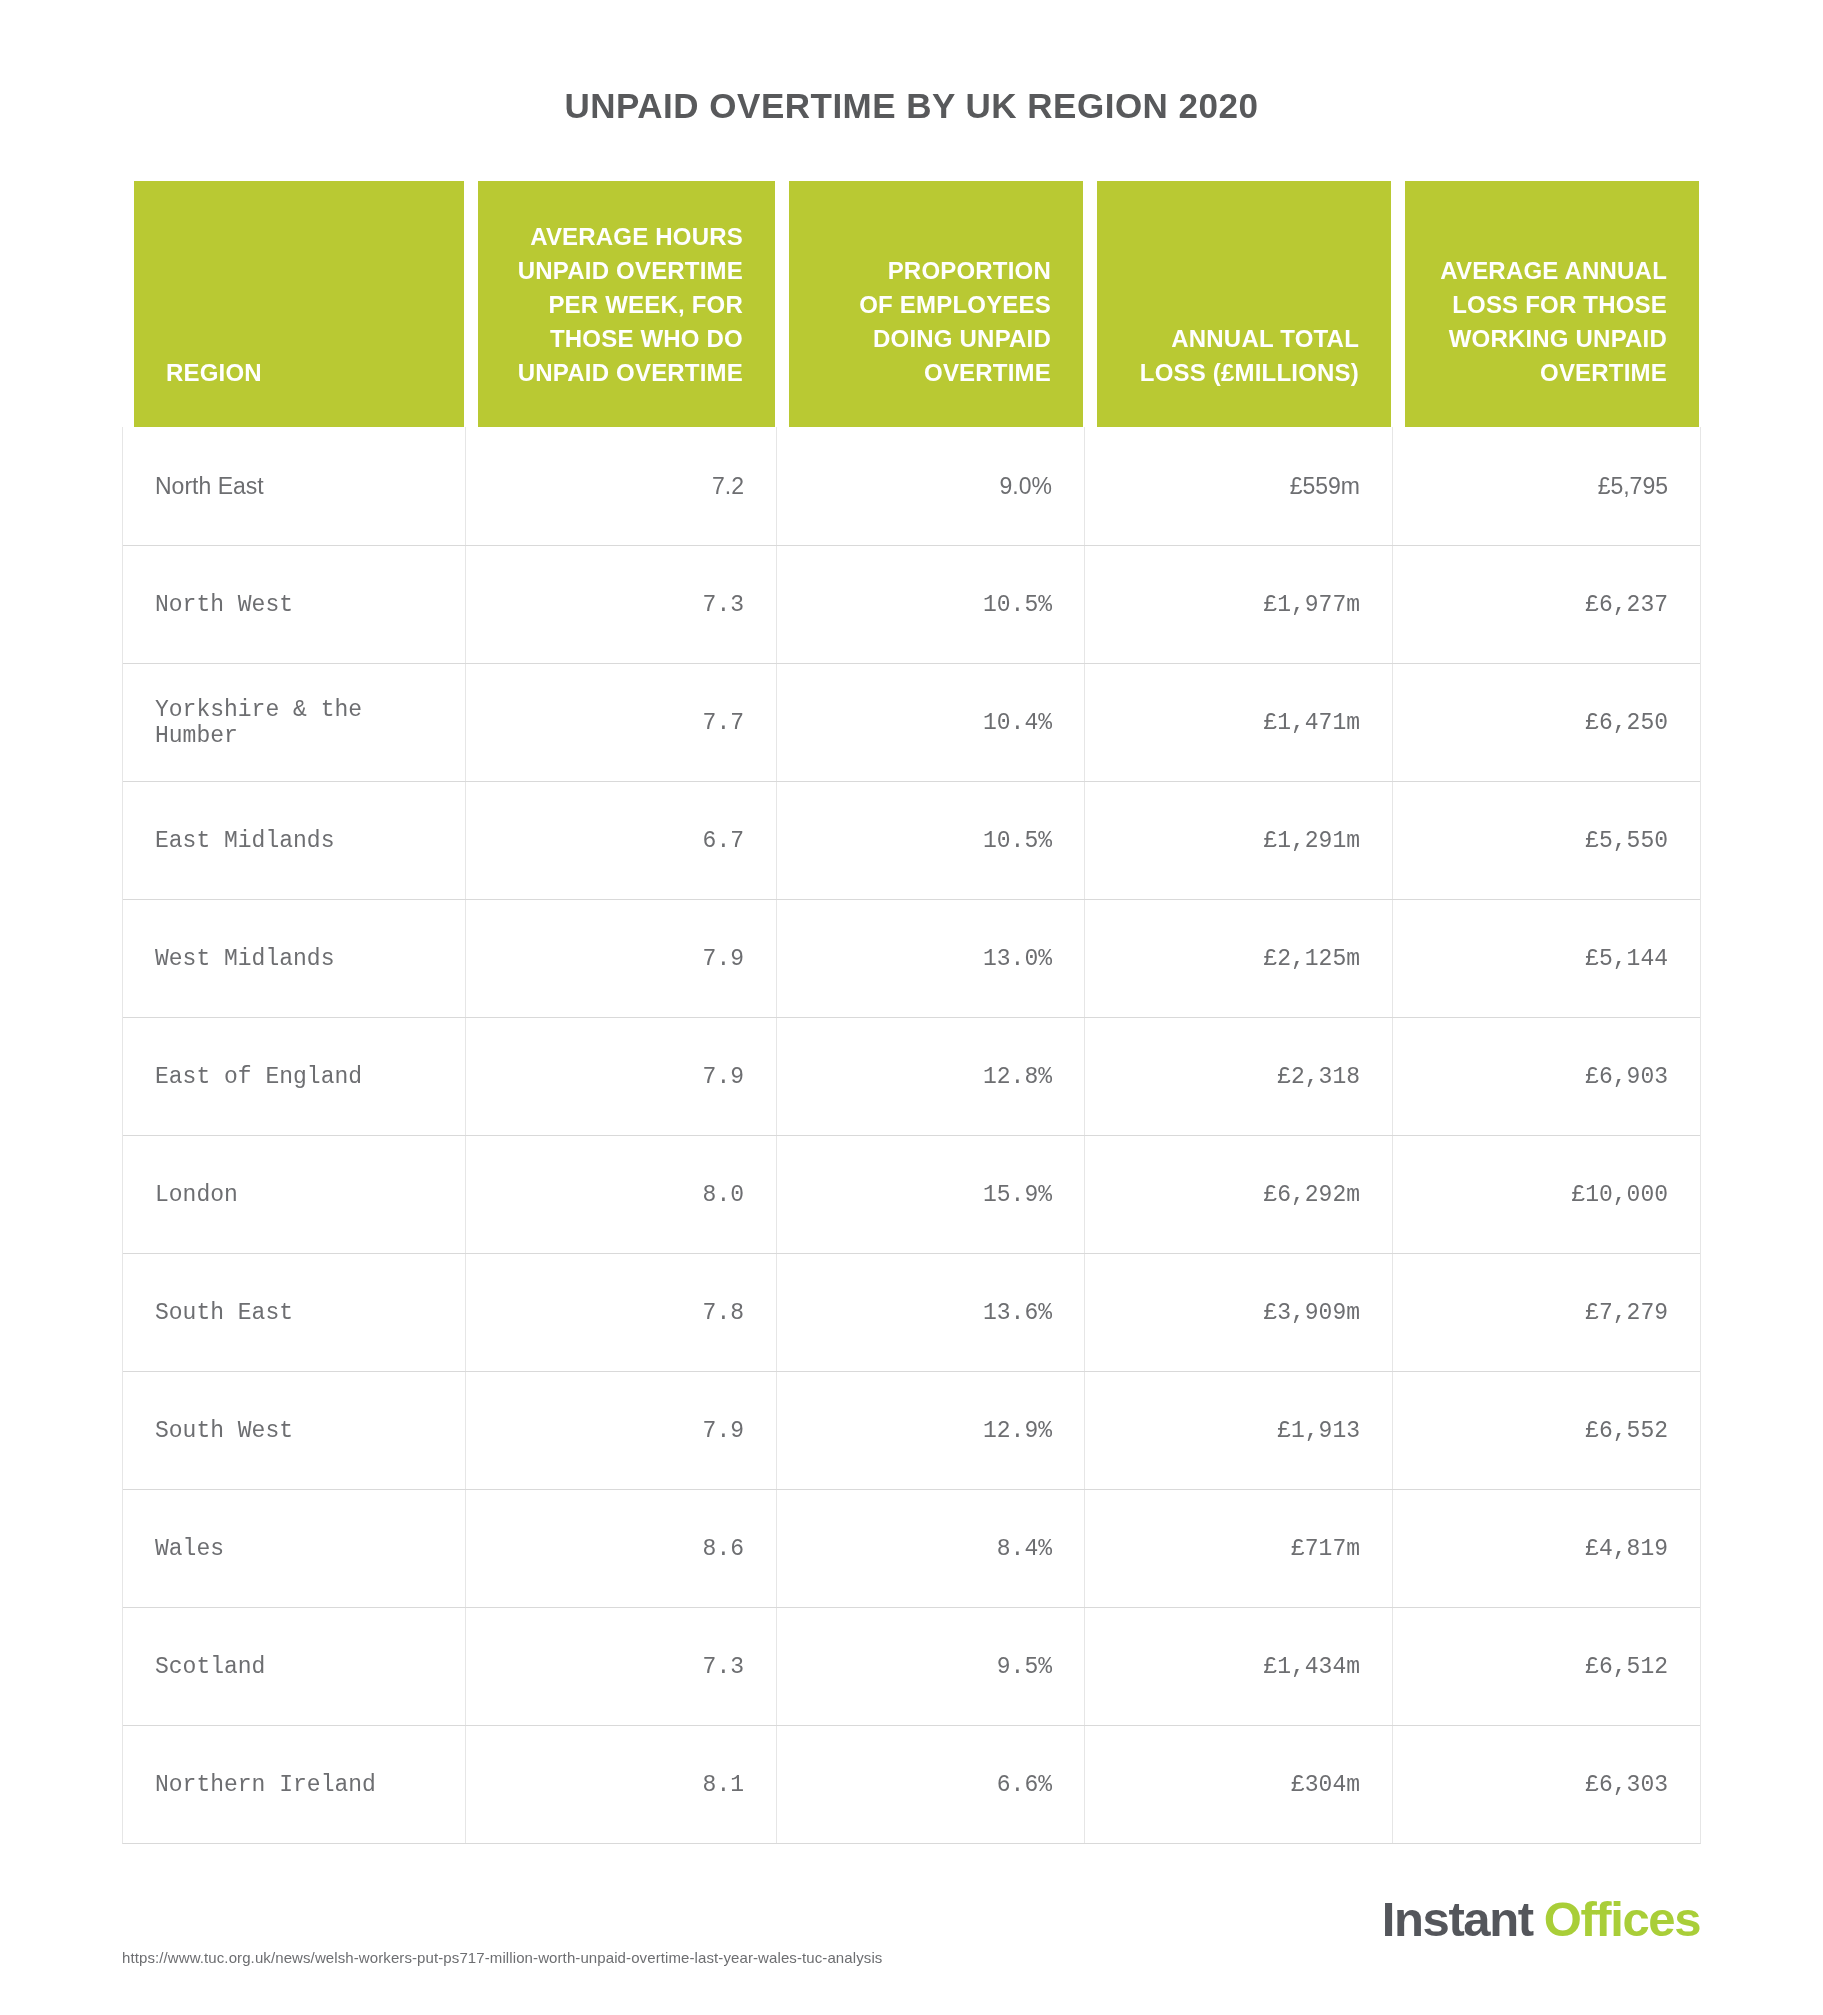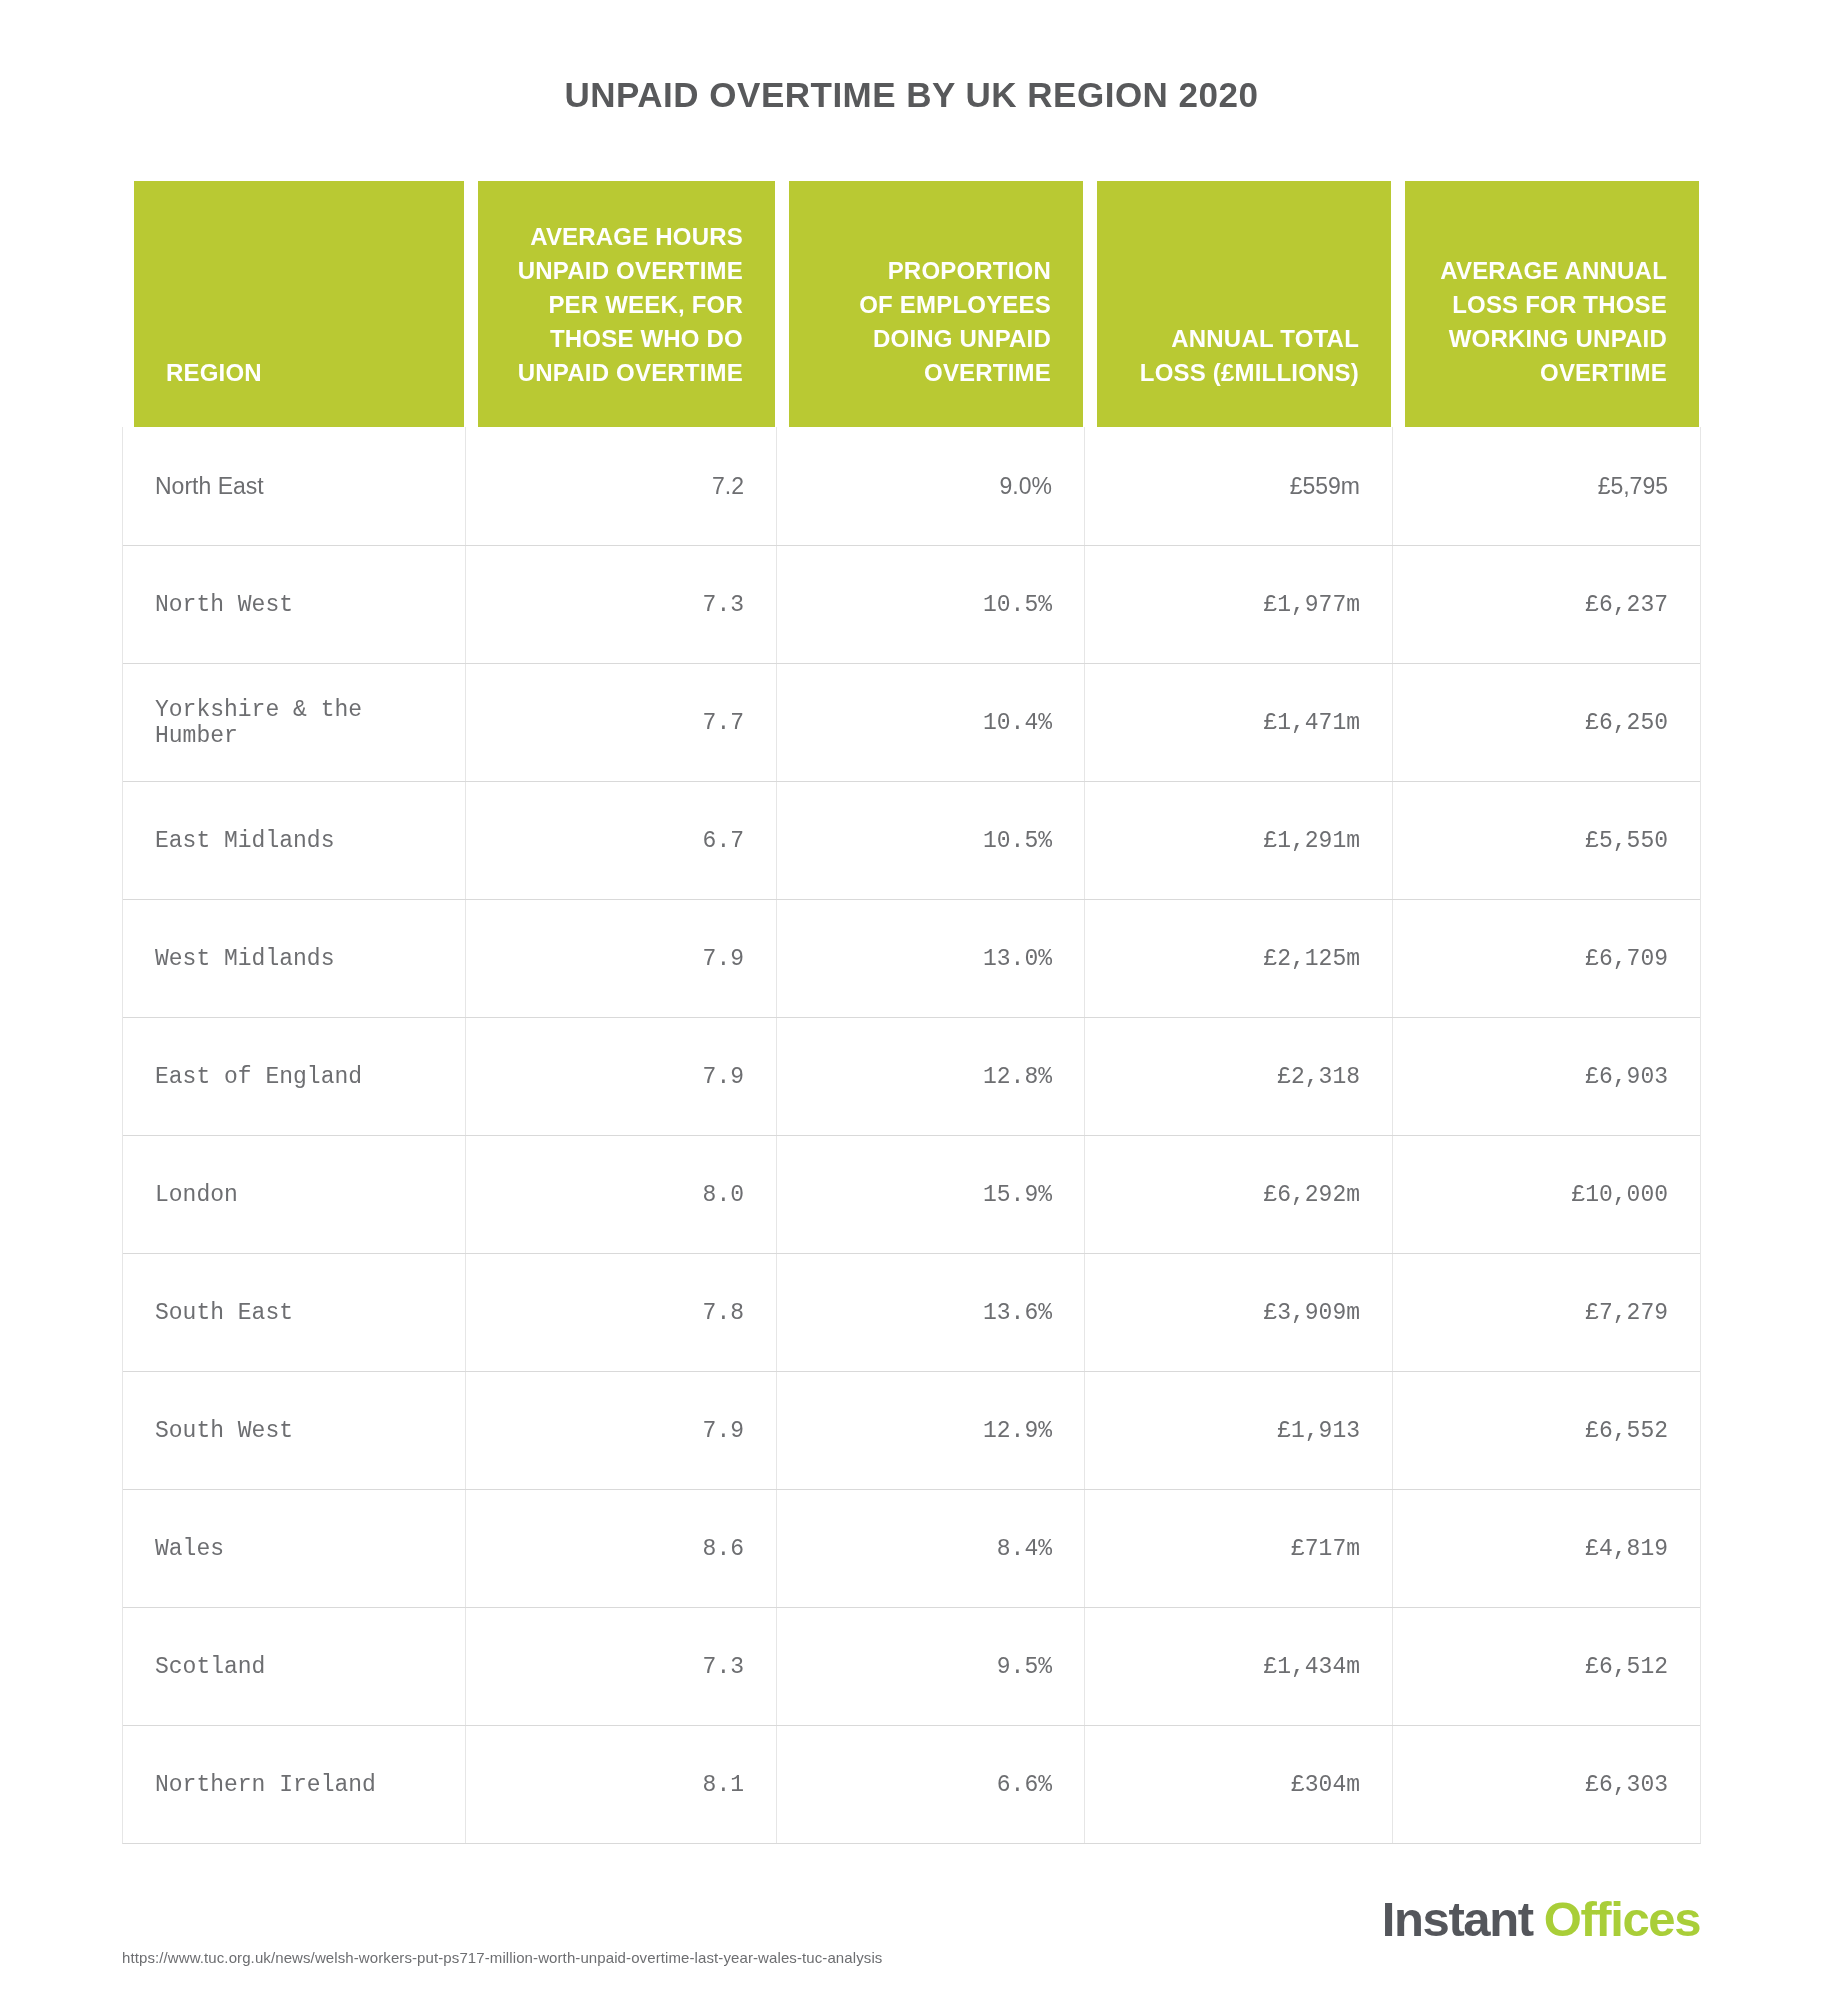--- a/index.html
+++ b/index.html
@@ -12,21 +12,21 @@
   }
   *{box-sizing:border-box;}
   html,body{margin:0;padding:0;}
   body{
     width:1823px;height:2015px;background:#ffffff;
     font-family:"Liberation Sans","DejaVu Sans",sans-serif;
     overflow:hidden;position:relative;
   }
   .page{position:relative;width:1823px;height:2015px;background:#fff;}
   .chart-title{
-    position:absolute;top:75px;left:0;width:100%;
+    position:absolute;top:86px;left:0;width:100%;
     text-align:center;font-size:35px;font-weight:700;
     letter-spacing:0.5px;color:var(--title-gray);
   }
   .table{
     position:absolute;left:122px;top:181px;width:1579px;
   }
   .thead,.tr{
     display:grid;
     grid-template-columns:342px 311px 308px 308px 308px;
   }
@@ -122,21 +122,21 @@
         <div class="td">6.7</div>
         <div class="td">10.5%</div>
         <div class="td">£1,291m</div>
         <div class="td">£5,550</div>
       </div>
       <div class="tr">
         <div class="td first">West Midlands</div>
         <div class="td">7.9</div>
         <div class="td">13.0%</div>
         <div class="td">£2,125m</div>
-        <div class="td">£6,709</div>
+        <div class="td">£5,144</div>
       </div>
       <div class="tr">
         <div class="td first">East of England</div>
         <div class="td">7.9</div>
         <div class="td">12.8%</div>
         <div class="td">£2,318</div>
         <div class="td">£6,903</div>
       </div>
       <div class="tr">
         <div class="td first">London</div>

